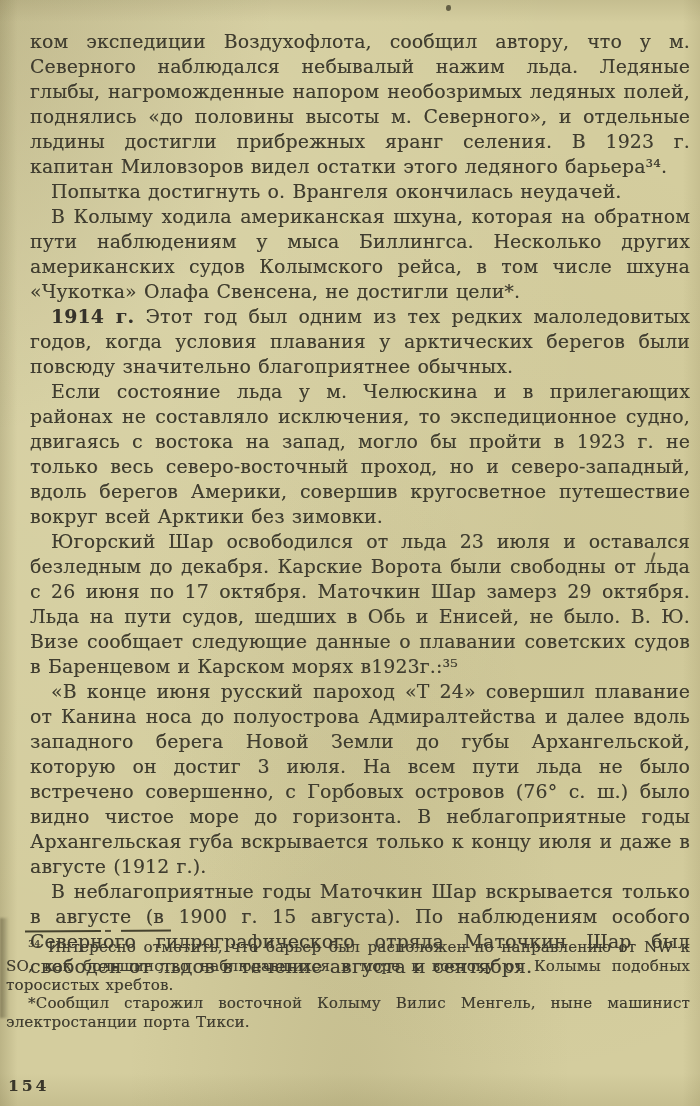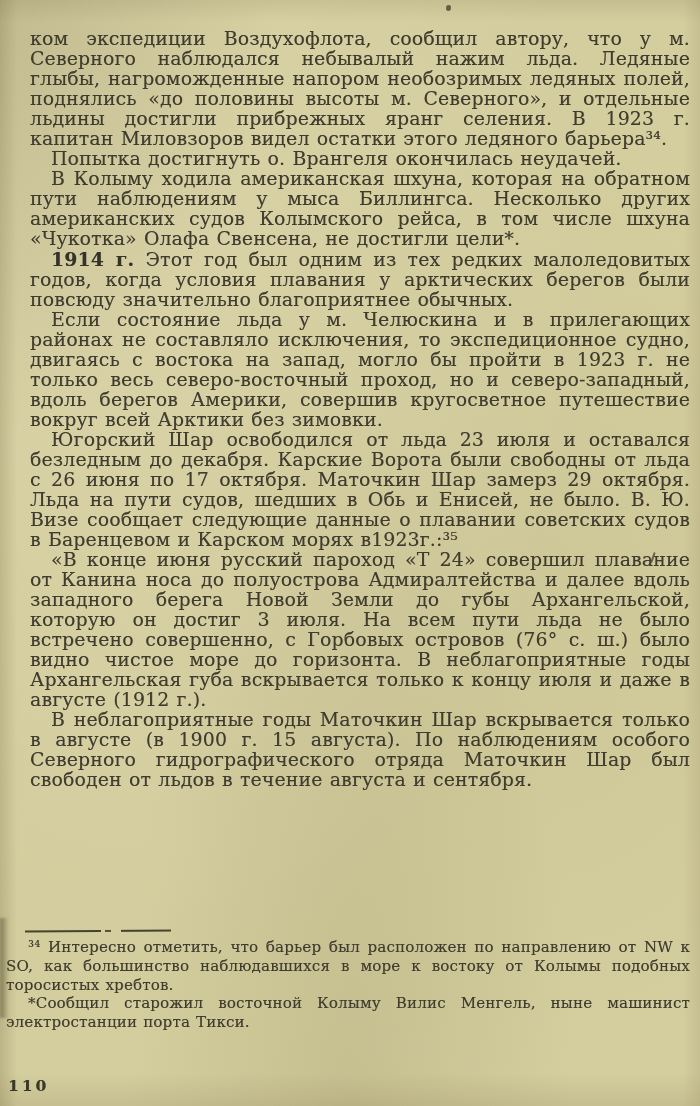--- a/index.html
+++ b/index.html
@@ -20,21 +20,21 @@
       radial-gradient(ellipse at -5% -5%, rgba(95,85,45,0.22), transparent 30%),
       linear-gradient(to right, rgba(90,80,40,0.20), rgba(90,80,40,0) 2.5%, rgba(90,80,40,0) 97.5%, rgba(100,90,45,0.12)),
       linear-gradient(to bottom, rgba(90,80,40,0.12), rgba(90,80,40,0) 2%, rgba(90,80,40,0) 97%, rgba(110,100,55,0.14));
     color: #3f3c2f;
   }
   .main-text {
     position: absolute;
     left: 30px; top: 29px;
     width: 660px;
     font-size: 18.8px;
-    line-height: 20px;
+    line-height: 25px;
     letter-spacing: 0.2px;
     word-spacing: 1px;
     text-align: justify;
     text-shadow: 0.3px 0.3px 0.5px rgba(63,60,47,0.45);
   }
   .para { margin: 0; text-indent: 21px; }
   .para.no-indent { text-indent: 0; }
   .para .lead { font-weight: bold; color: #35322a; }
   .fn-rule {
     position: absolute;
@@ -115,19 +115,19 @@
     <p class="para">В неблагоприятные годы Маточкин Шар вскрывается только в августе (в 1900 г. 15 августа). По наблюдениям особого Северного гидрографического отряда Маточкин Шар был свободен от льдов в течение августа и сентября.</p>
   </div>
 
   <div class="fn-rule"></div>
 
   <div class="footnotes">
     <p class="footnote">³⁴ Интересно отметить, что барьер был расположен по направлению от NW к SO, как большинство наблюдавшихся в море к востоку от Колымы подобных торосистых хребтов.</p>
     <p class="footnote">*Сообщил старожил восточной Колыму Вилис Менгель, ныне машинист электростанции порта Тикси.</p>
   </div>
 
-  <div class="page-number">110</div>
+  <div class="page-number">154</div>
 
   <div class="ink-speck"></div>
   <div class="stray-mark"></div>
   <div class="edge-smudge"></div>
 
 </div>
 
 </body></html>

